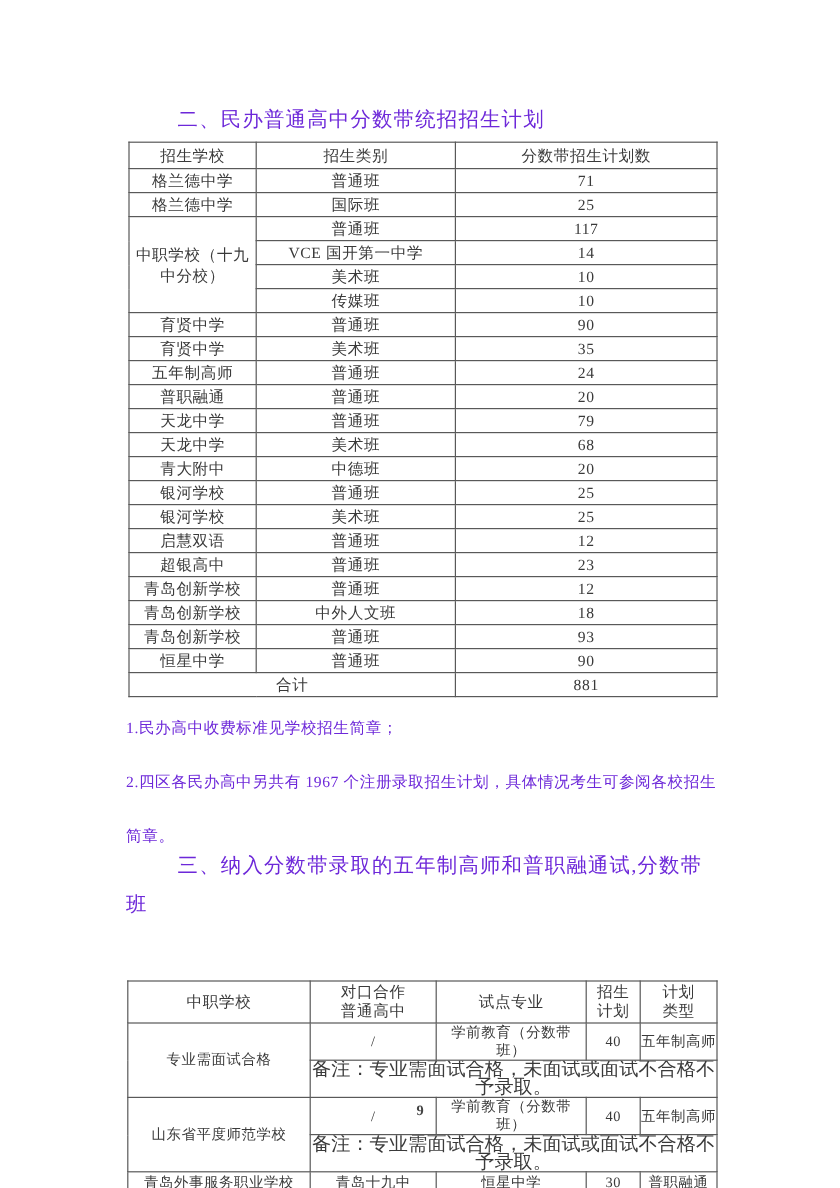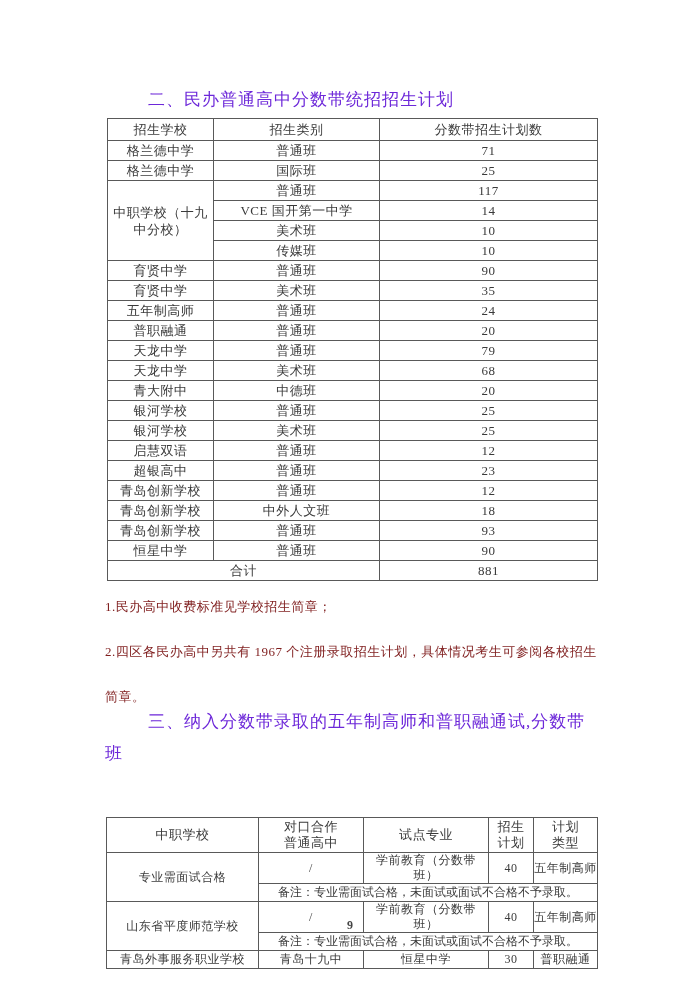--- a/index.html
+++ b/index.html
@@ -26,25 +26,25 @@
   .t1 td{height:19px;}
   
   .t2{position:absolute;left:106px;top:817px;width:491px;border-radius:25px;}
   .t2 th,.t2 td{
     border:1px solid #595959;text-align:center;vertical-align:middle;
     font-weight:normal;padding:0;color:#3a3a3a;
     white-space:pre-line;overflow:hidden;
   }
   .t2 th{height:34px;font-size:13px;letter-spacing:0.5px;line-height:16px;}
   .t2 td{height:17px;font-size:12px;letter-spacing:0.5px;line-height:15px;}
-  .t2 td.remark{font-size:12px;letter-spacing:0px;}
+  .t2 td.remark{font-size:16px;letter-spacing:0px;}
   
   .notes{
     position:absolute;left:105px;top:584px;width:494px;
-    font-size:13px;letter-spacing:0.5px;line-height:45px;color:#7f1d1d;
+    font-size:13px;letter-spacing:0.5px;line-height:45px;color:#6d28d9;
   }
   .notes p{margin:0;}
   
   .pageno{
     position:absolute;left:0;top:918px;width:700px;text-align:center;
     font-size:12px;font-weight:bold;color:#444444;
   }
 </style>
 </head>
 <body>

